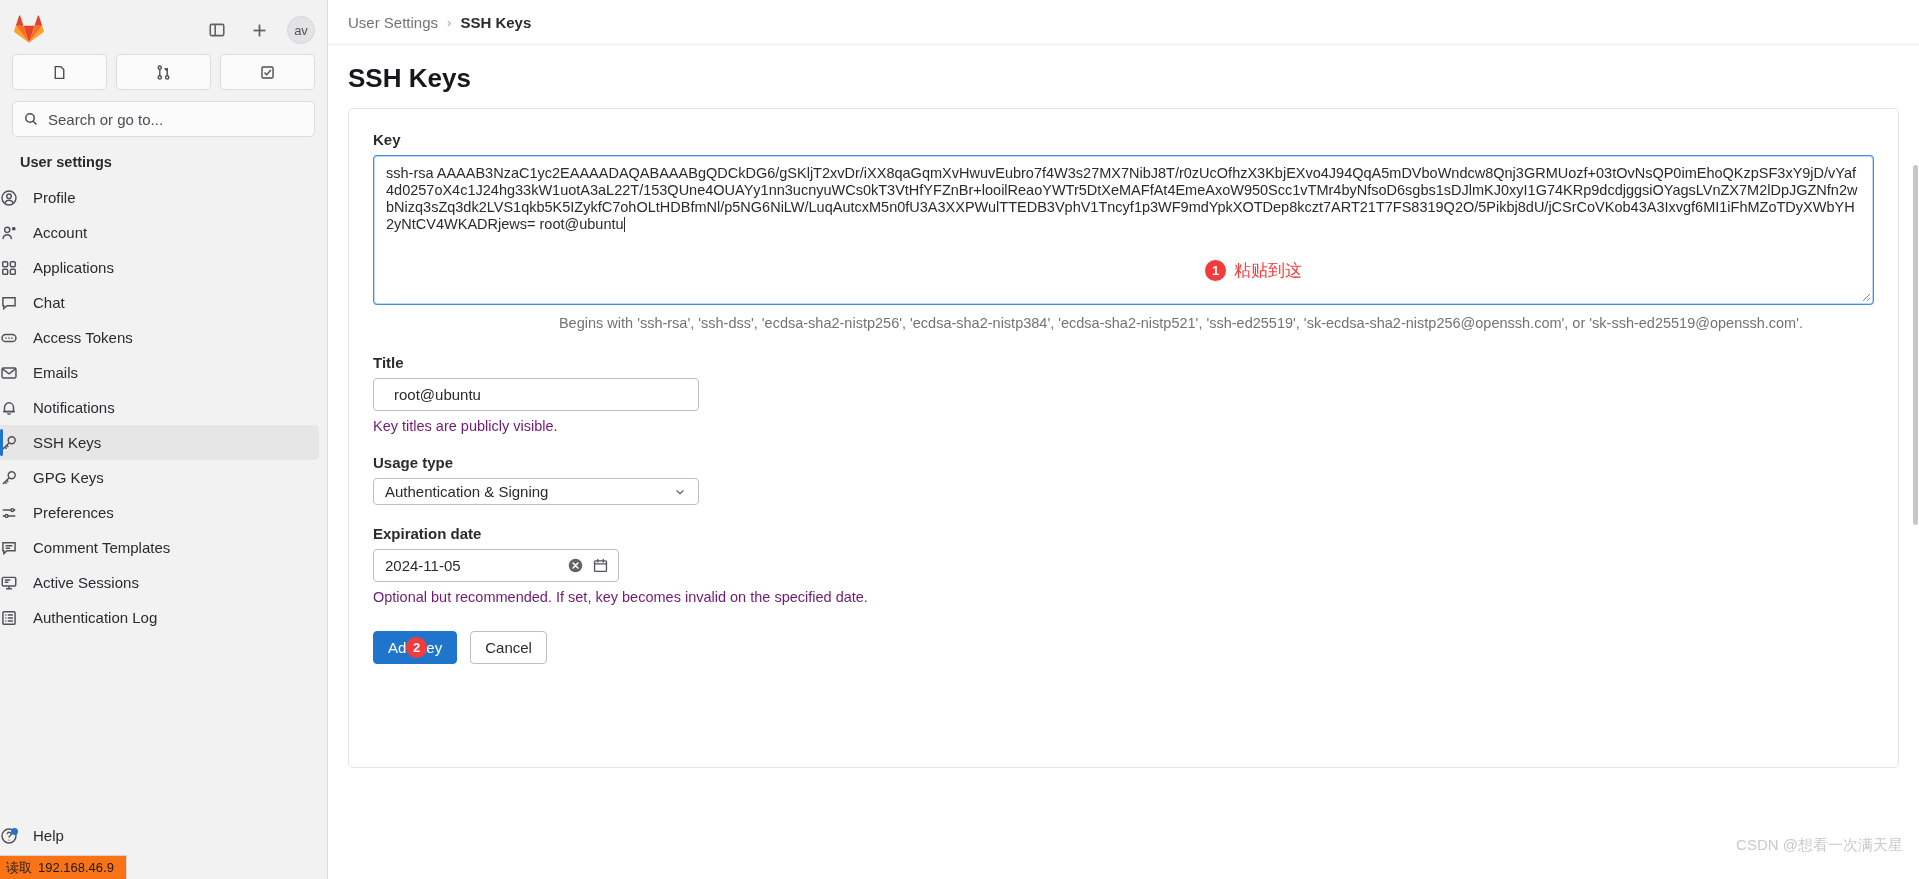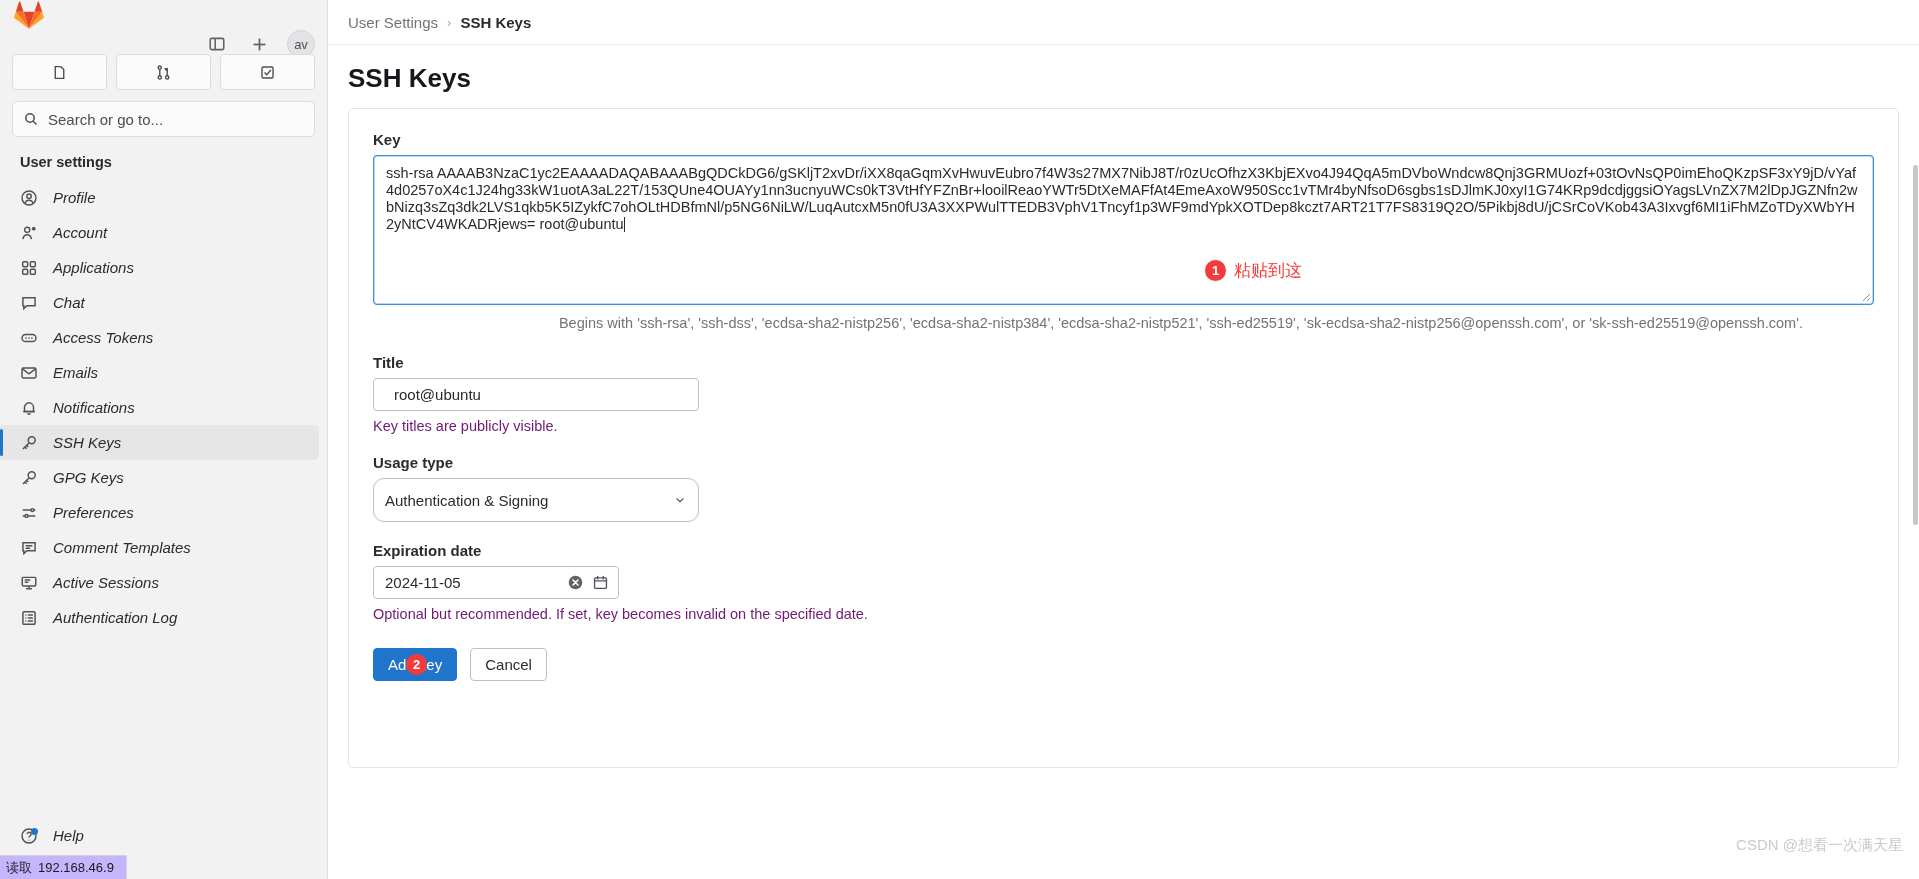--- a/index.html
+++ b/index.html
@@ -10,21 +10,21 @@
   }
   .app { display: flex; width: 1919px; height: 879px; position: relative; }
 
   
   .sidebar {
     width: 328px; height: 879px; flex: 0 0 328px;
     background: #f2f2f2; border-right: 1px solid #dcdcde;
     display: flex; flex-direction: column; position: relative;
   }
   .sb-top {
-    display: flex; align-items: flex-start; padding: 0 12px 4px 14px; height: 48px; flex-direction: column;
+    display: flex; align-items: flex-end; padding: 8px 12px 4px 14px; height: 48px;
   }
   .gl-logo { width: 30px; height: 30px; }
   .sb-top-actions { margin-left: auto; display: flex; align-items: center; gap: 14px; }
   .icon-btn {
     width: 28px; height: 28px; display: flex; align-items: center; justify-content: center;
     border-radius: 4px; cursor: pointer; color: #626168;
   }
   .avatar {
     width: 28px; height: 28px; border-radius: 50%;
     background: #e3e3e6; color: #535158; font-size: 13px;
@@ -43,41 +43,41 @@
     display: flex; align-items: center; gap: 9px; padding: 0 10px;
     cursor: pointer; color: #4e4c52; font-size: 15px;
   }
   .sb-section-title {
     font-size: 14.5px; font-weight: bold; color: #2b2a2f;
     padding: 7px 0 10px 20px;
   }
   .sb-nav { flex: 1; overflow: hidden; padding-bottom: 4px; }
   .sb-item {
     display: flex; align-items: center; gap: 15px;
-    height: 35px; padding-left: 20px; margin: 0 8px 0 0;
+    height: 35px; margin: 0 8px 0 0;
     border-radius: 0 5px 5px 0; position: relative;
-    color: #2b2a2f; font-size: 15px; cursor: pointer; font-style: italic;
+    color: #2b2a2f; font-size: 15px; cursor: pointer;
   }
   .sb-item.active { background: #e6e6e6; font-weight: 400; }
   .sb-item.active::before {
     content: ""; position: absolute; left: -0px; top: 4px; bottom: 4px;
     width: 3px; border-radius: 2px; background: #1f75cb;
   }
   .sb-ico { width: 18px; height: 18px; flex: 0 0 18px; color: #535158; display:block; }
   .sb-bottom { padding: 0 0 26px 0; }
   .help-dot {
     position: absolute; width: 7px; height: 7px; border-radius: 50%;
     background: #1f75cb; top: 1px; right: 0px;
   }
   .help-wrap { position: relative; width: 18px; height: 18px; }
 
   
   .statusbar {
     position: absolute; left: 0; bottom: 0; height: 24px;
-    background: #c4b5fd; border: 1px solid #d4d4d4; border-left: none; border-bottom: none;
+    background: #f97316; border: 1px solid #d4d4d4; border-left: none; border-bottom: none;
     display: flex; align-items: center; padding: 0 12px 0 6px;
     font-size: 13px; color: #222; z-index: 40; white-space: nowrap;
   }
   .statusbar .ip { color: #1a1a1a; margin-left: 6px; }
 
   
   .main { flex: 1; display: flex; flex-direction: column; min-width: 0; background: #fff; position: relative; }
   .breadcrumb {
     height: 45px; display: flex; align-items: center; gap: 9px;
     padding-left: 20px; font-size: 15px; border-bottom: 1px solid #ececef;
@@ -131,21 +131,21 @@
   .field-block { margin-top: 20px; }
   .text-input {
     width: 326px; height: 33px; border: 1px solid #bfbfc3; border-radius: 4px;
     padding: 0 20px; font-size: 15px; color: #2b2a2f;
     font-family: "Liberation Sans", sans-serif; background: #fff;
   }
   .sub-text { font-size: 14.5px; color: #701a75; margin-top: 7px; }
 
   .select-wrap { position: relative; width: 326px; }
   .select-box {
-    width: 326px; height: 44px; border: 1px solid #bfbfc3; border-radius: 11px;
+    width: 326px; height: 27px; border: 1px solid #bfbfc3; border-radius: 4px;
     display: flex; align-items: center; padding: 0 11px; font-size: 15px;
     color: #2b2a2f; background: #fff; cursor: pointer;
   }
   .chev { margin-left: auto; color: #535158; }
 
   .date-wrap {
     width: 246px; height: 33px; border: 1px solid #bfbfc3; border-radius: 4px;
     display: flex; align-items: center; padding: 0 9px 0 11px; background: #fff;
   }
   .date-val { font-size: 15px; color: #2b2a2f; }

